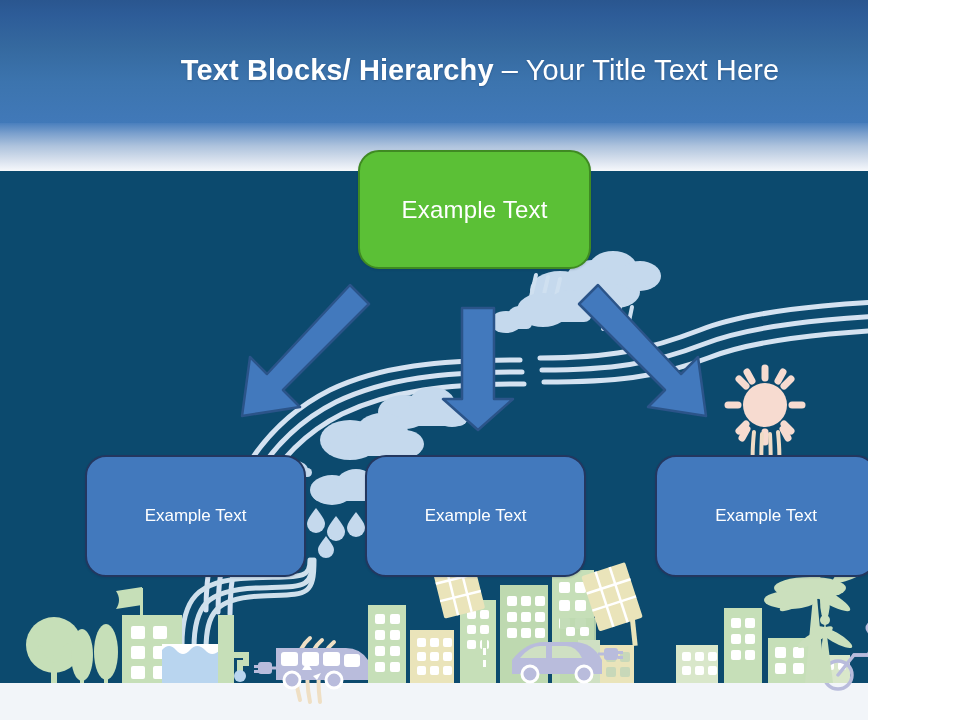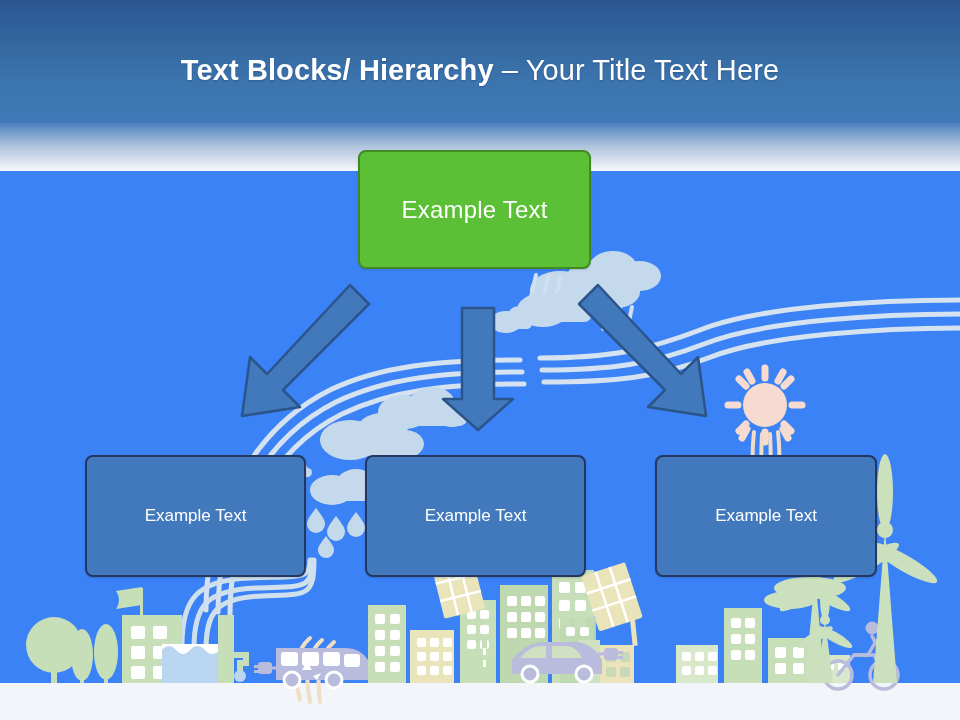--- a/index.html
+++ b/index.html
@@ -9,23 +9,23 @@
   body {
     width: 960px;
     height: 720px;
     font-family: "Liberation Sans", sans-serif;
     background: #ffffff;
     overflow: hidden;
   }
 
   #slide {
     position: relative;
-    width: 960px;
+    width: 868px;
     height: 720px;
-    background: #3b82f6;
+    background: #0c4a6e;
     overflow: hidden;
   }
 
   
   #header-band {
     position: absolute;
     left: 0; top: 0;
     width: 960px;
     height: 124px;
     background: linear-gradient(to bottom,
@@ -69,21 +69,21 @@
     left: 0; top: 0;
     width: 960px;
     height: 720px;
     pointer-events: none;
   }
 
   
   .node-box {
     position: absolute;
     box-sizing: border-box;
-    border-radius: 8px;
+    border-radius: 21px;
     display: flex;
     align-items: center;
     justify-content: center;
     color: #ffffff;
     text-align: center;
     box-shadow: 0 1px 2px rgba(20,40,70,0.18);
   }
   #box-top {
     left: 358px; top: 150px;
     width: 233px; height: 119px;

